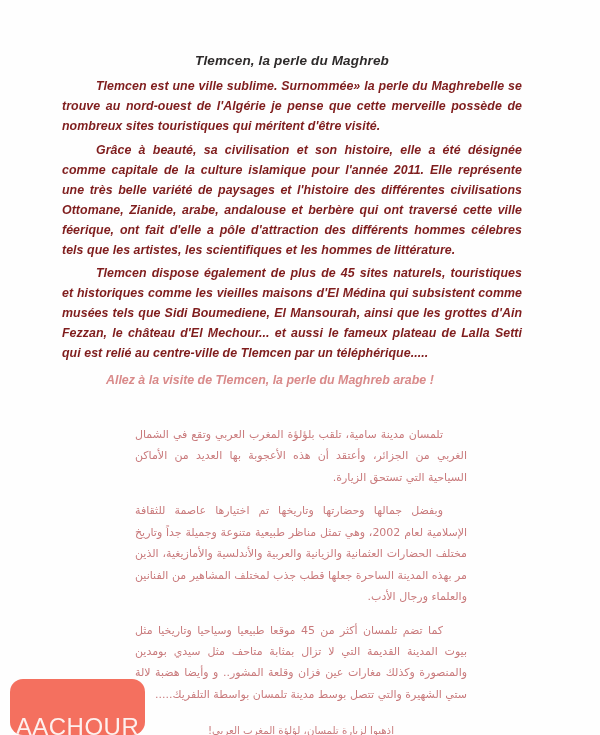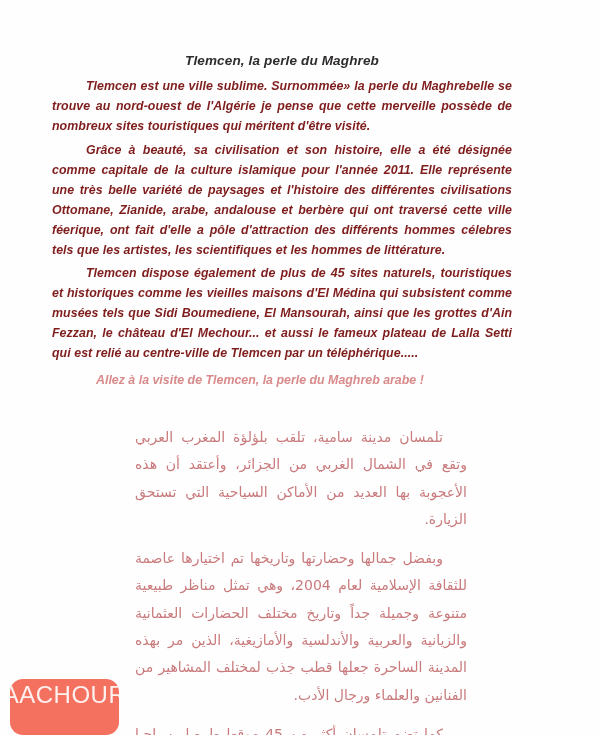--- a/index.html
+++ b/index.html
@@ -19,21 +19,21 @@
 
   .page {
     position: absolute;
     inset: 0;
     background: #fefefe;
   }
 
   
   .fr-block {
     position: absolute;
-    left: 52px;
+    left: 62px;
     top: 52px;
     width: 460px;
   }
 
   .fr-title {
     font-family: "Liberation Sans", sans-serif;
     font-style: italic;
     font-weight: bold;
     font-size: 13.5px;
     color: #2e2b2b;
@@ -82,21 +82,21 @@
     font-weight: bold;
     color: #2e2b2b;
     text-align: center;
     margin: 0 0 14px 0;
     line-height: 1.5;
     direction: rtl;
   }
 
   .ar-para {
     font-family: "DejaVu Sans", "Liberation Sans", sans-serif;
-    font-size: 14px;
+    font-size: 11px;
     line-height: 1.95;
     color: #c97a7c;
     text-align: justify;
     text-indent: 24px;
     margin: 0 0 12px 0;
     direction: rtl;
   }
 
   .ar-closing {
     font-family: "DejaVu Sans", "Liberation Sans", sans-serif;
@@ -106,26 +106,26 @@
     text-align: center;
     margin: 16px 0 0 0;
     direction: rtl;
   }
 
   
   .badge {
     position: absolute;
     left: 10px;
     bottom: 0px;
-    width: 109px;
+    width: 135px;
     height: 56px;
     background: #f4705f;
     border-radius: 13px 13px 13px 13px;
     display: flex;
-    align-items: flex-start;
+    align-items: flex-end;
     justify-content: center;
     overflow: hidden;
   }
   .badge-label {
     color: #fdf0ee;
     font-family: "Liberation Sans", sans-serif;
     font-size: 24px;
     font-weight: normal;
     letter-spacing: 0.5px;
     line-height: 1;
@@ -146,21 +146,21 @@
 
     <p class="fr-para">Tlemcen dispose également de plus de 45 sites naturels, touristiques et historiques comme les vieilles maisons d'El Médina qui subsistent comme musées tels que Sidi Boumediene, El Mansourah, ainsi que les grottes d'Ain Fezzan, le château d'El Mechour... et aussi le fameux plateau de Lalla Setti qui est relié au centre-ville de Tlemcen par un téléphérique.....</p>
 
     <p class="fr-closing">Allez à la visite de Tlemcen, la perle du Maghreb arabe !</p>
   </section>
 
   <section class="ar-block">
 
     <p class="ar-para">تلمسان مدينة سامية، تلقب بلؤلؤة المغرب العربي وتقع في الشمال الغربي من الجزائر، وأعتقد أن هذه الأعجوبة بها العديد من الأماكن السياحية التي تستحق الزيارة.</p>
 
-    <p class="ar-para">وبفضل جمالها وحضارتها وتاريخها تم اختيارها عاصمة للثقافة الإسلامية لعام 2004، وهي تمثل مناظر طبيعية متنوعة وجميلة جداً وتاريخ مختلف الحضارات العثمانية والزيانية والعربية والأندلسية والأمازيغية، الذين مر بهذه المدينة الساحرة جعلها قطب جذب لمختلف المشاهير من الفنانين والعلماء ورجال الأدب.</p>
+    <p class="ar-para">وبفضل جمالها وحضارتها وتاريخها تم اختيارها عاصمة للثقافة الإسلامية لعام 2002، وهي تمثل مناظر طبيعية متنوعة وجميلة جداً وتاريخ مختلف الحضارات العثمانية والزيانية والعربية والأندلسية والأمازيغية، الذين مر بهذه المدينة الساحرة جعلها قطب جذب لمختلف المشاهير من الفنانين والعلماء ورجال الأدب.</p>
 
     <p class="ar-para">كما تضم تلمسان أكثر من 45 موقعا طبيعيا وسياحيا وتاريخيا مثل بيوت المدينة القديمة التي لا تزال بمثابة متاحف مثل سيدي بومدين والمنصورة وكذلك مغارات عين فزان وقلعة المشور.. و وأيضا هضبة لالة ستي الشهيرة والتي تتصل بوسط مدينة تلمسان بواسطة التلفريك.....</p>
 
     <p class="ar-closing">اذهبوا لزيارة تلمسان، لؤلؤة المغرب العربي!</p>
   </section>
 
   <div class="badge">
     <span class="badge-label">AACHOUR</span>
   </div>
 

